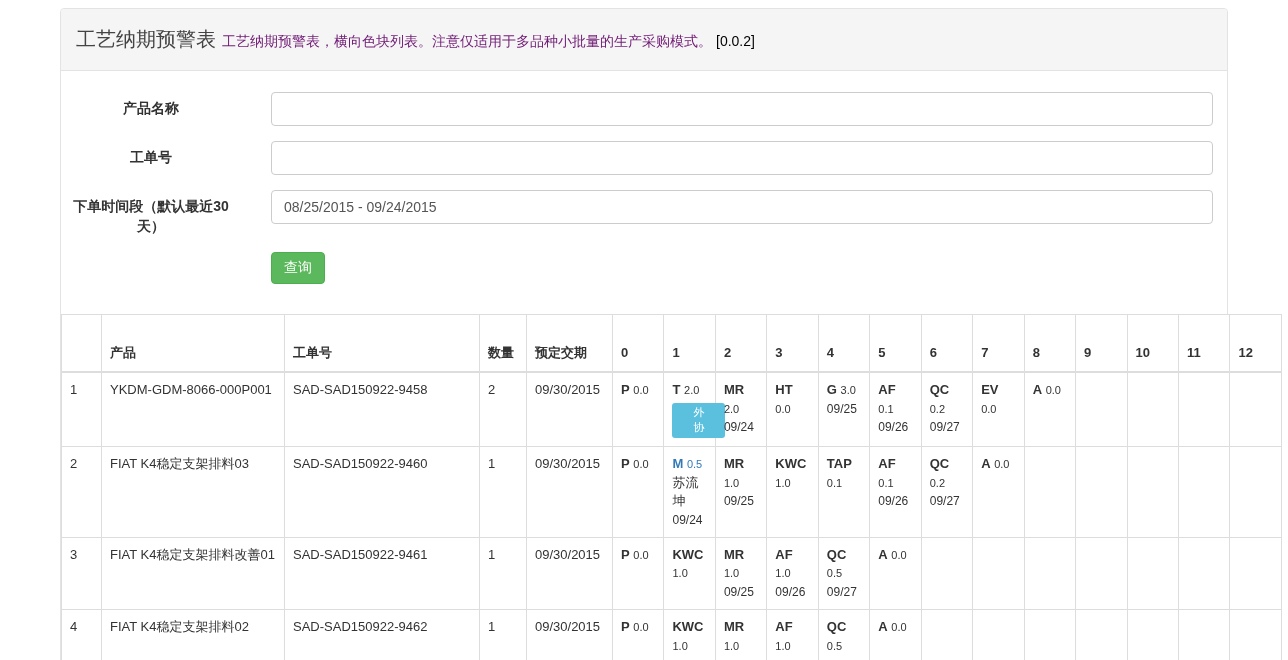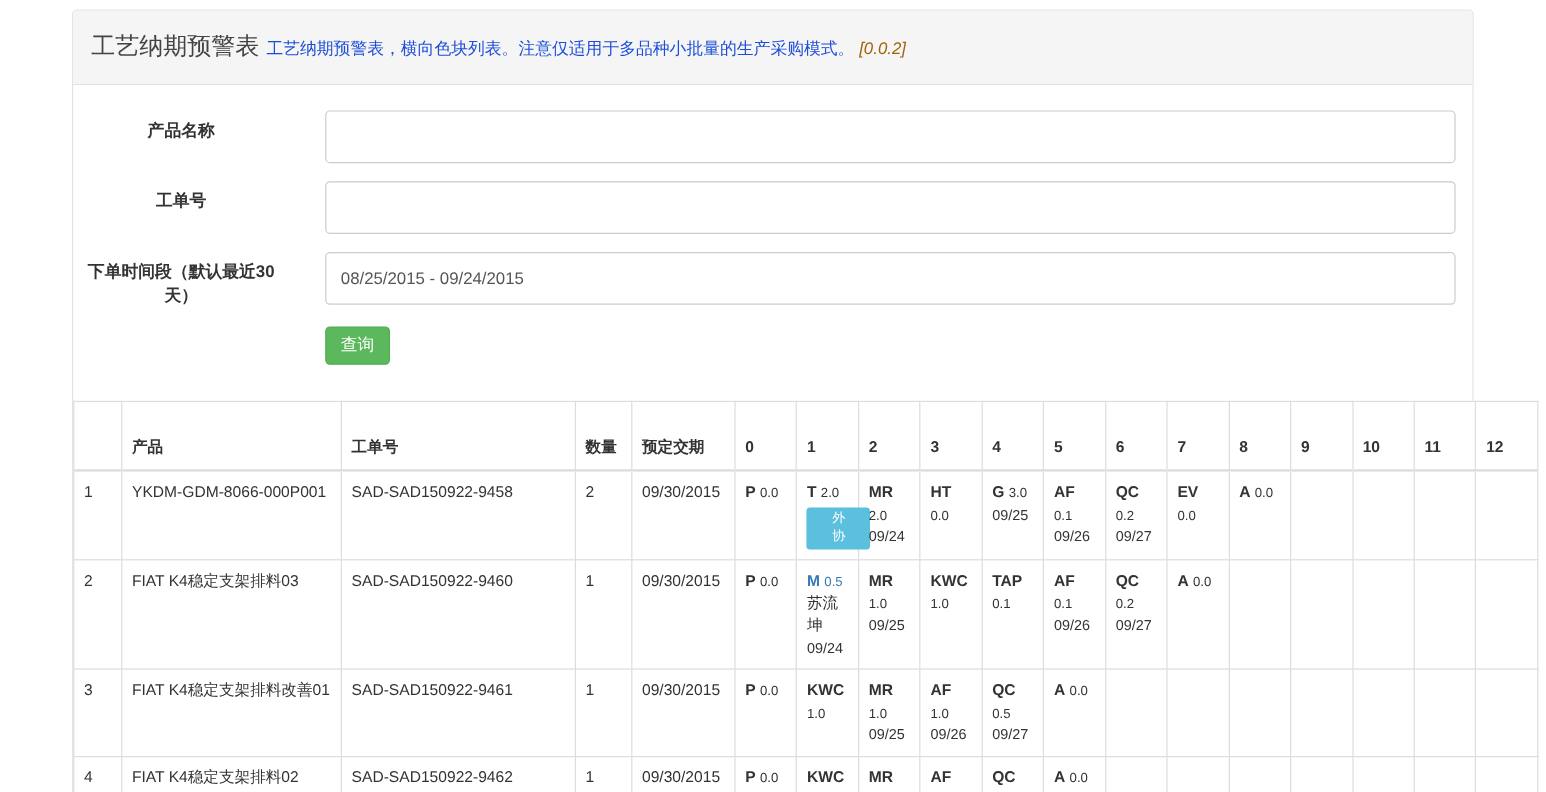--- a/index.html
+++ b/index.html
@@ -20,36 +20,36 @@
     border: 1px solid #e3e3e3;
     border-radius: 4px;
   }
   .panel-heading {
     background: #f5f5f5;
     border-bottom: 1px solid #e3e3e3;
     border-radius: 4px 4px 0 0;
     padding: 16px 15px;
   }
   .page-title { font-size: 20px; color: #444; margin-right: 6px; }
-  .page-subtitle { font-size: 14px; color: #1d4ed8; }
-  .page-version { font-size: 14px; color: #a16207; margin-left: 4px; font-style: italic; }
+  .page-subtitle { font-size: 14px; color: #701a75; }
+  .page-version { font-size: 14px; color: #000000; margin-left: 4px; }
 
   .panel-body { padding: 21px 0 30px 0; }
   .form-group { display: flex; align-items: flex-start; margin-bottom: 15px; }
   .control-label {
     width: 180px; flex: 0 0 180px;
     text-align: center;
     font-weight: bold;
     padding-top: 7px;
     color: #333;
   }
   .form-control {
     margin-left: 30px;
     width: 942px;
-    height: 44px;
+    height: 34px;
     padding: 6px 12px;
     font-size: 14px;
     color: #555;
     background: #fff;
     border: 1px solid #ccc;
     border-radius: 4px;
     font-family: "Liberation Sans", "DejaVu Sans", sans-serif;
   }
   .btn-row { margin-left: 210px; margin-bottom: 0; }
   .btn-success {

